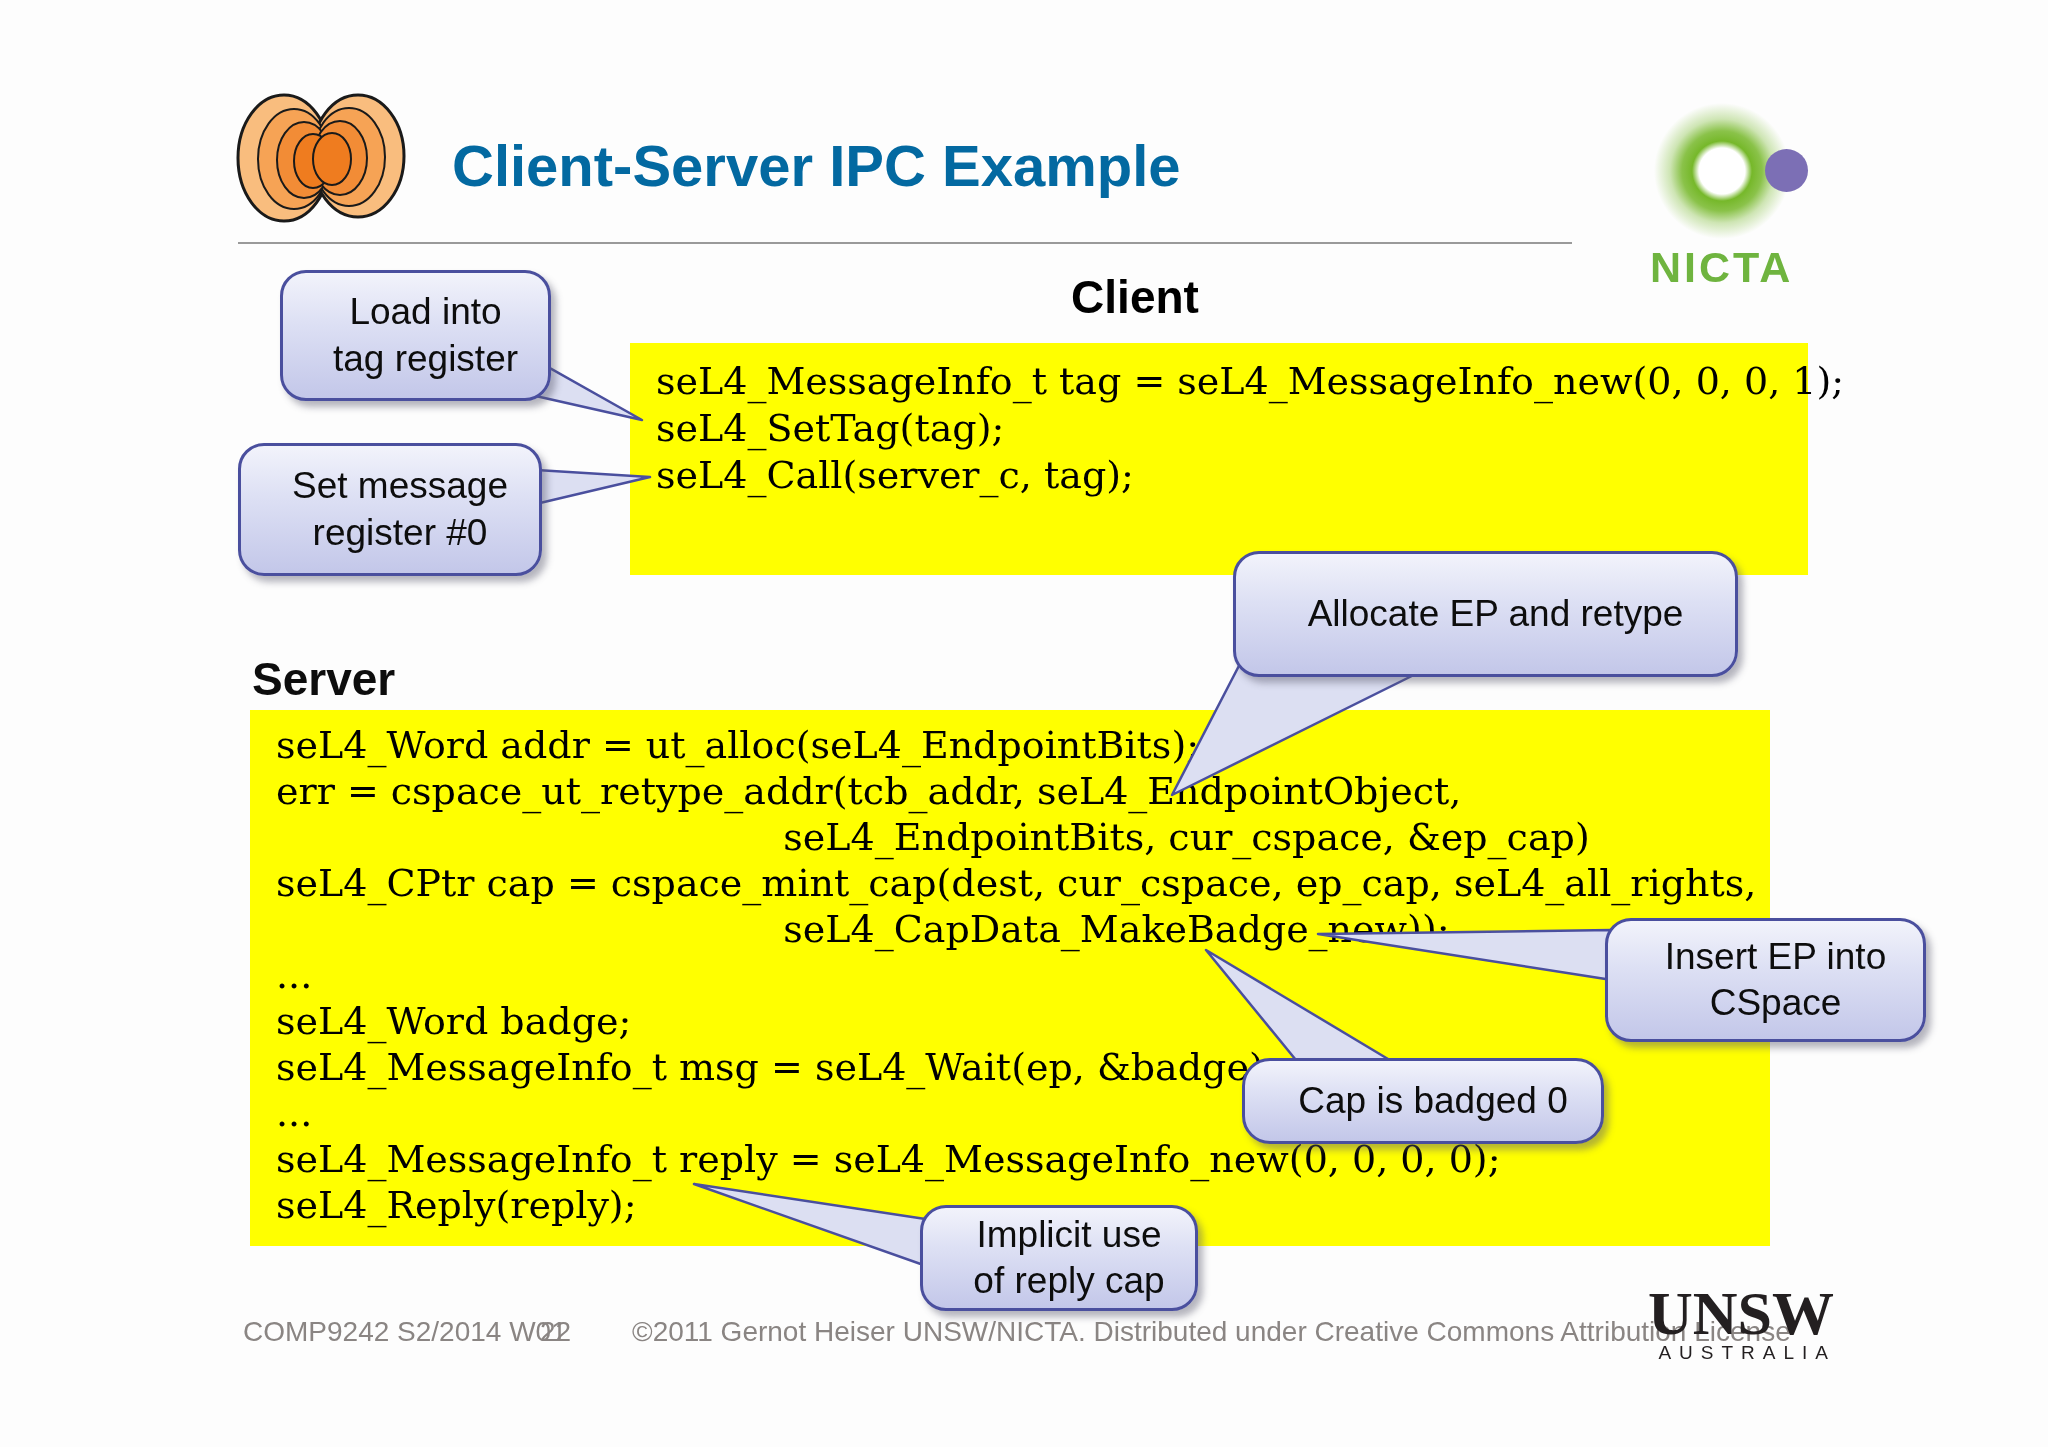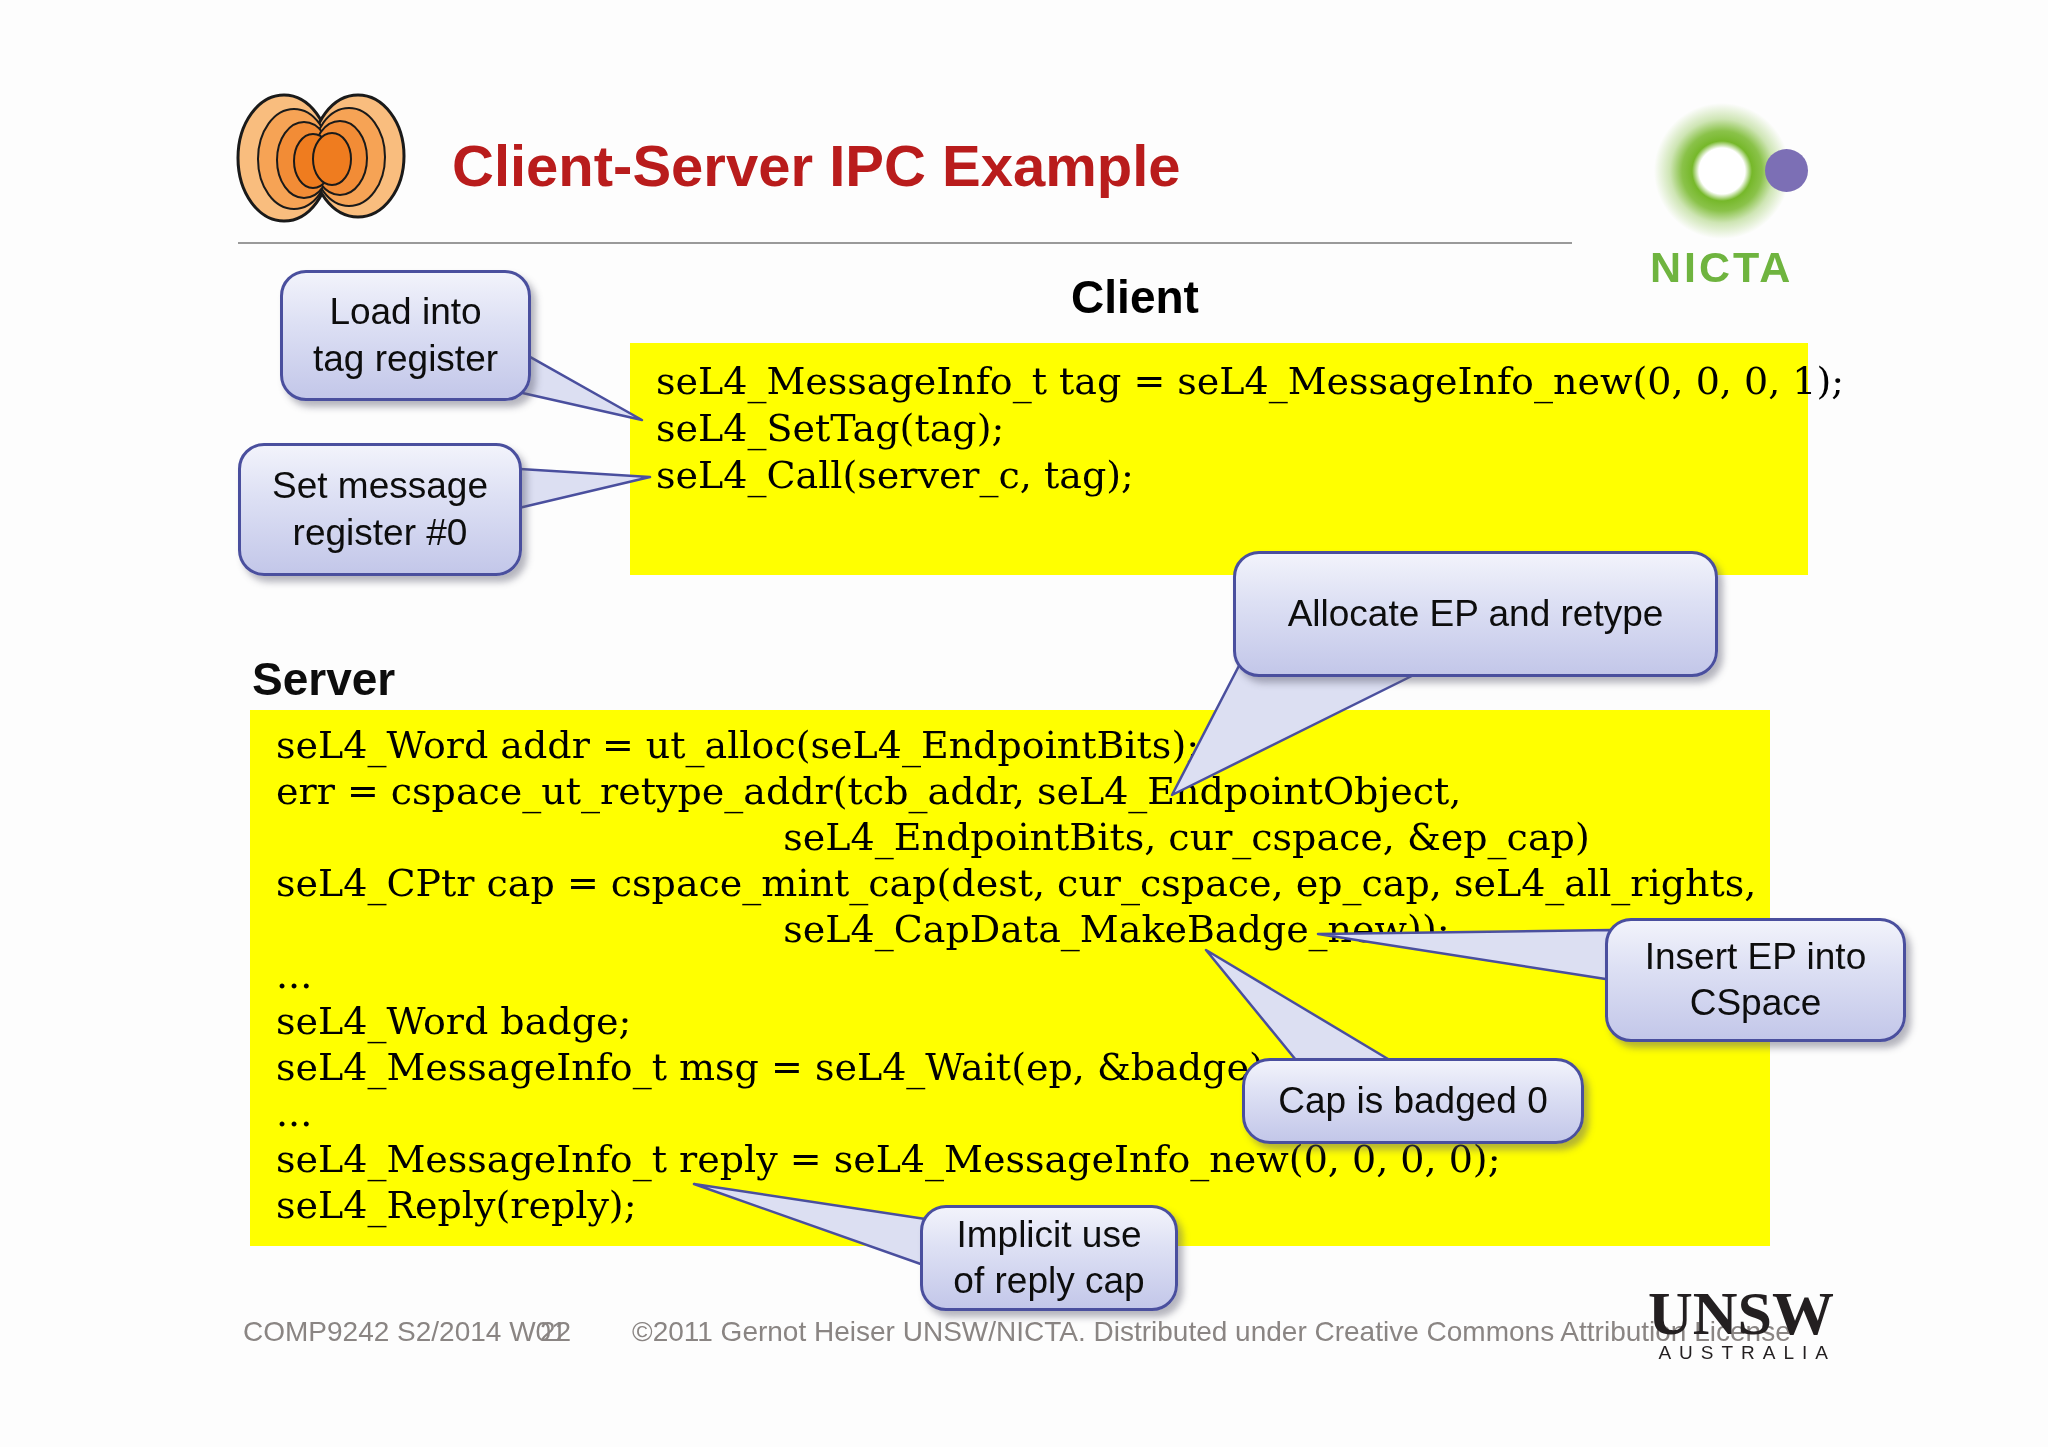--- a/index.html
+++ b/index.html
@@ -6,21 +6,21 @@
   body{
     width:2048px;height:1447px;position:relative;overflow:hidden;
     background:#fdfdfd;
     font-family:"Liberation Sans", sans-serif;
   }
   .abs{position:absolute;}
 
   
   .slide-title{
     left:452px;top:132px;
-    font-size:58px;font-weight:bold;color:#b91c1c;
+    font-size:58px;font-weight:bold;color:#0369a1;
     letter-spacing:0px;white-space:nowrap;
   }
   .header-rule{
     left:238px;top:242px;width:1334px;height:0px;
     border-top:2px solid #9a9a9a;
   }
 
   
   .slide-logo{left:232px;top:90px;width:180px;height:140px;}
 
@@ -67,21 +67,21 @@
   }
   .server-box .code-line{line-height:46px;}
 
   
   .bubble{
     z-index:6;
     background:linear-gradient(180deg,#f2f3fb 0%,#dde0f4 40%,#c3c7e9 100%);
     border:3px solid #4a4f9e;border-radius:26px;
     box-shadow:5px 6px 7px rgba(90,90,110,0.45);
     display:flex;align-items:center;justify-content:center;
-    font-size:37px;color:#0d0d0d;text-align:center;
+    font-size:37px;color:#0d0d0d;text-align:center;padding-left:20px;
   }
   .bubble-text{white-space:pre-line;line-height:1.25;}
   .tails{left:0;top:0;width:2048px;height:1447px;z-index:4;pointer-events:none;}
 
   
   .footer-text{color:#8a8583;font-size:28px;white-space:nowrap;}
   .footer-course{left:243px;top:1316px;}
   .footer-page{left:540px;top:1316px;}
   .footer-license{left:632px;top:1316px;}
 

